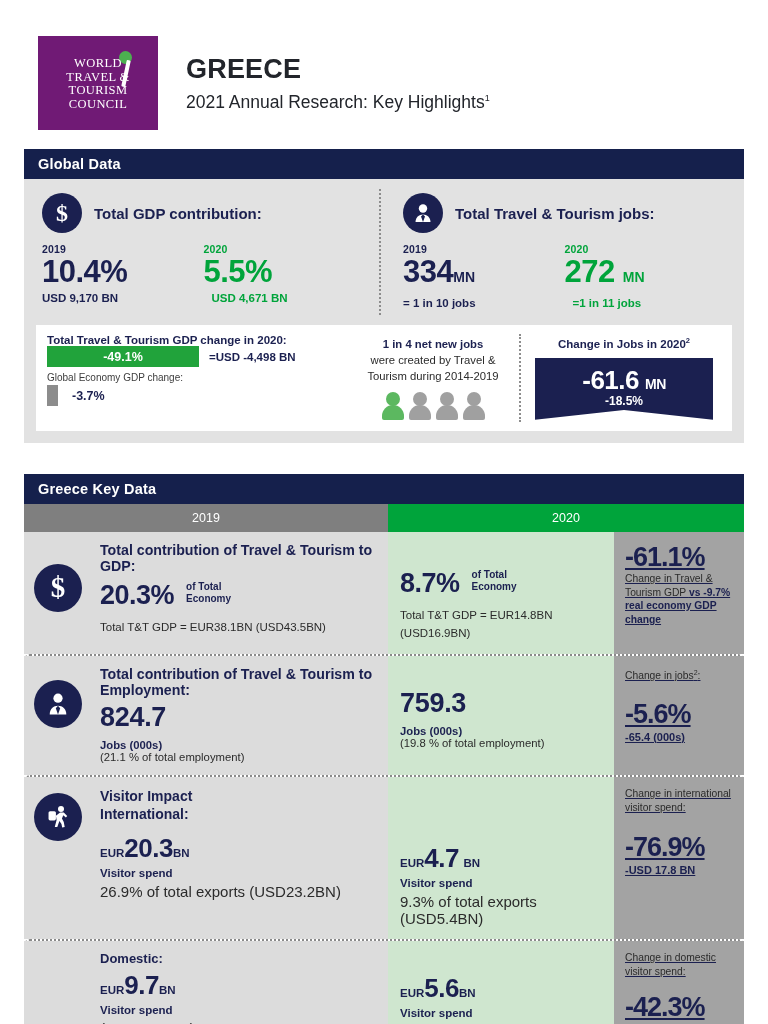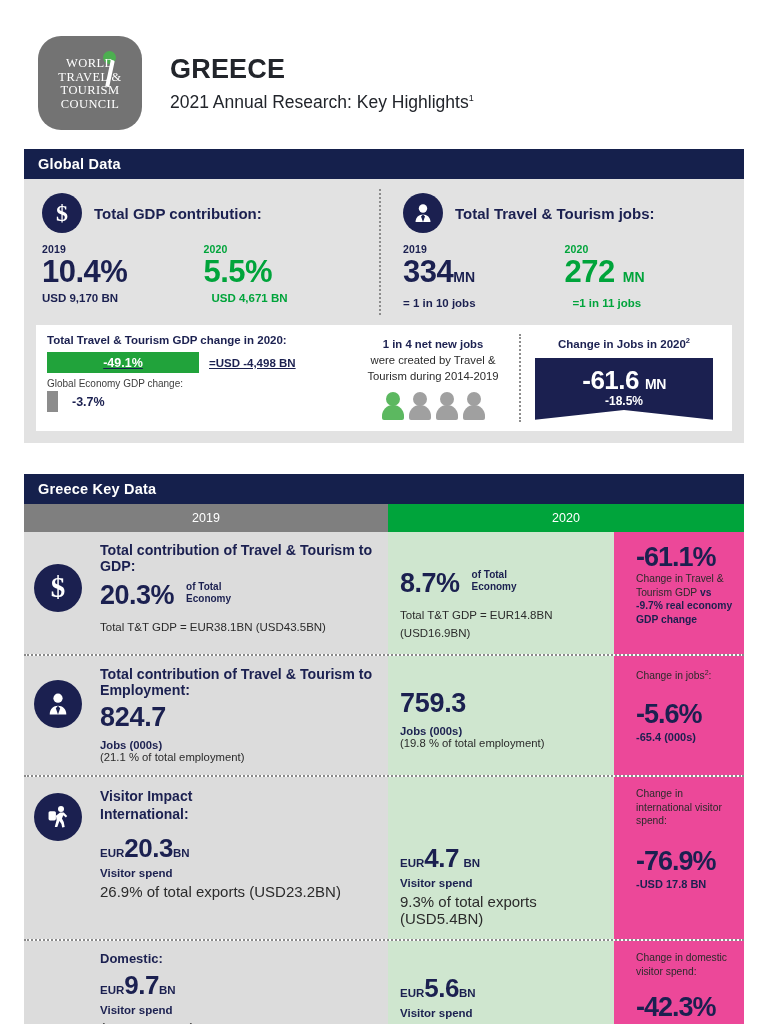--- a/index.html
+++ b/index.html
@@ -8,22 +8,22 @@
     background: #ffffff;
     font-family: "Liberation Sans", sans-serif;
     color: #1b2050;
     overflow: hidden;
   }
   .page { position: relative; width: 768px; height: 1024px; }
 
   
   .header { display: flex; align-items: flex-start; padding: 36px 0 0 38px; }
   .logo-box {
-    width: 104px; height: 94px; background: #737373;
-    position: relative; flex: 0 0 auto; border-radius: 23px;
+    width: 120px; height: 94px; background: #701a75;
+    position: relative; flex: 0 0 auto;
   }
   .logo-words {
     position: absolute; left: 0; right: 0; top: 21px;
     text-align: center;
     font-family: "Liberation Serif", serif;
     color: #ffffff; font-size: 12.5px; line-height: 13.5px;
     letter-spacing: .4px;
   }
   .logo-words span { display: block; }
   .logo-dot {
@@ -77,21 +77,21 @@
 
   
   .gd-bottom { display: flex; margin-top: 10px; gap: 0; }
   .card { background: #ffffff; padding: 9px 11px; }
   .card.gdp-change { flex: 0 0 300px; }
   .card.jobs-block { flex: 1 1 auto; display: flex; }
   .jb-half { flex: 1 1 0; padding: 2px 8px; }
   .jb-half.rt { border-left: 2px dotted #8d8d8d; padding-left: 14px; }
 
   .card-title { font-size: 11.5px; font-weight: bold; color: #1b2050; }
-  .bar-row { display: flex; align-items: center; margin-top: 6px; gap: 10px; text-decoration: underline; }
+  .bar-row { display: flex; align-items: center; gap: 10px; }
   .bar-green {
     background: #21a33b; color: #fff; font-size: 12.5px; font-weight: bold;
     height: 21px; width: 152px; display: flex; align-items: center; justify-content: center;
   }
   .bar-eq { font-size: 11.5px; font-weight: bold; color: #1b2050; }
   .sub-lab { font-size: 10px; color: #3d3d3d; margin-top: 5px; }
   .bar-row2 { display: flex; align-items: center; margin-top: 2px; gap: 14px; }
   .bar-grey { background: #8c8c8c; width: 11px; height: 21px; }
   .bar-grey-val { font-size: 12.5px; font-weight: bold; color: #1b2050; }
 
@@ -118,24 +118,24 @@
 
   
   #greece-data { margin-top: 31px; }
   .yr-head { display: flex; }
   .yr-head .y19 { flex: 0 0 364px; background: #7f7f7f; }
   .yr-head .y20 { flex: 1 1 auto; background: #00a43b; }
   .yr-head div {
     color: #fff; font-size: 12.5px; text-align: center; padding: 7px 0;
   }
   .grow { display: flex; min-height: 0; position: relative; }
-  .grow + .grow { border-top: 2px dotted #8a8a8a; }
+  .grow + .grow { border-top: 2px dotted #8a8a8a; border-radius: 6px; }
   .c19 { flex: 0 0 364px; background: #dcdcdc; padding: 10px 10px 12px 10px; display: flex; }
   .c20 { flex: 1 1 auto; background: #cfe6cf; padding: 10px 10px 12px 12px; }
-  .cch { flex: 0 0 130px; background: #ec4899; padding: 10px 9px 12px 22px; }
+  .cch { flex: 0 0 130px; background: #a3a3a3; padding: 10px 9px 12px 11px; text-decoration: underline; }
 
   .ic-col { flex: 0 0 62px; padding-top: 22px; }
   .circ-lg { width: 48px; height: 48px; border-radius: 50%; background: #1b2050;
              display: flex; align-items: center; justify-content: center; }
   .txt-col { flex: 1 1 auto; padding-left: 4px; }
   .row-title { font-size: 14.2px; font-weight: bold; color: #1b2050; }
   .pct-line { display: flex; align-items: flex-end; gap: 12px; margin-top: 7px; }
   .pct { font-size: 27px; font-weight: bold; color: #1b2050; letter-spacing: -.5px; line-height: 28px; }
   .pct-note { font-size: 10px; font-weight: bold; color: #1b2050; line-height: 12px; padding-bottom: 4px; }
   .note { font-size: 11.5px; color: #2b2b2b; margin-top: 9px; line-height: 18px; }

